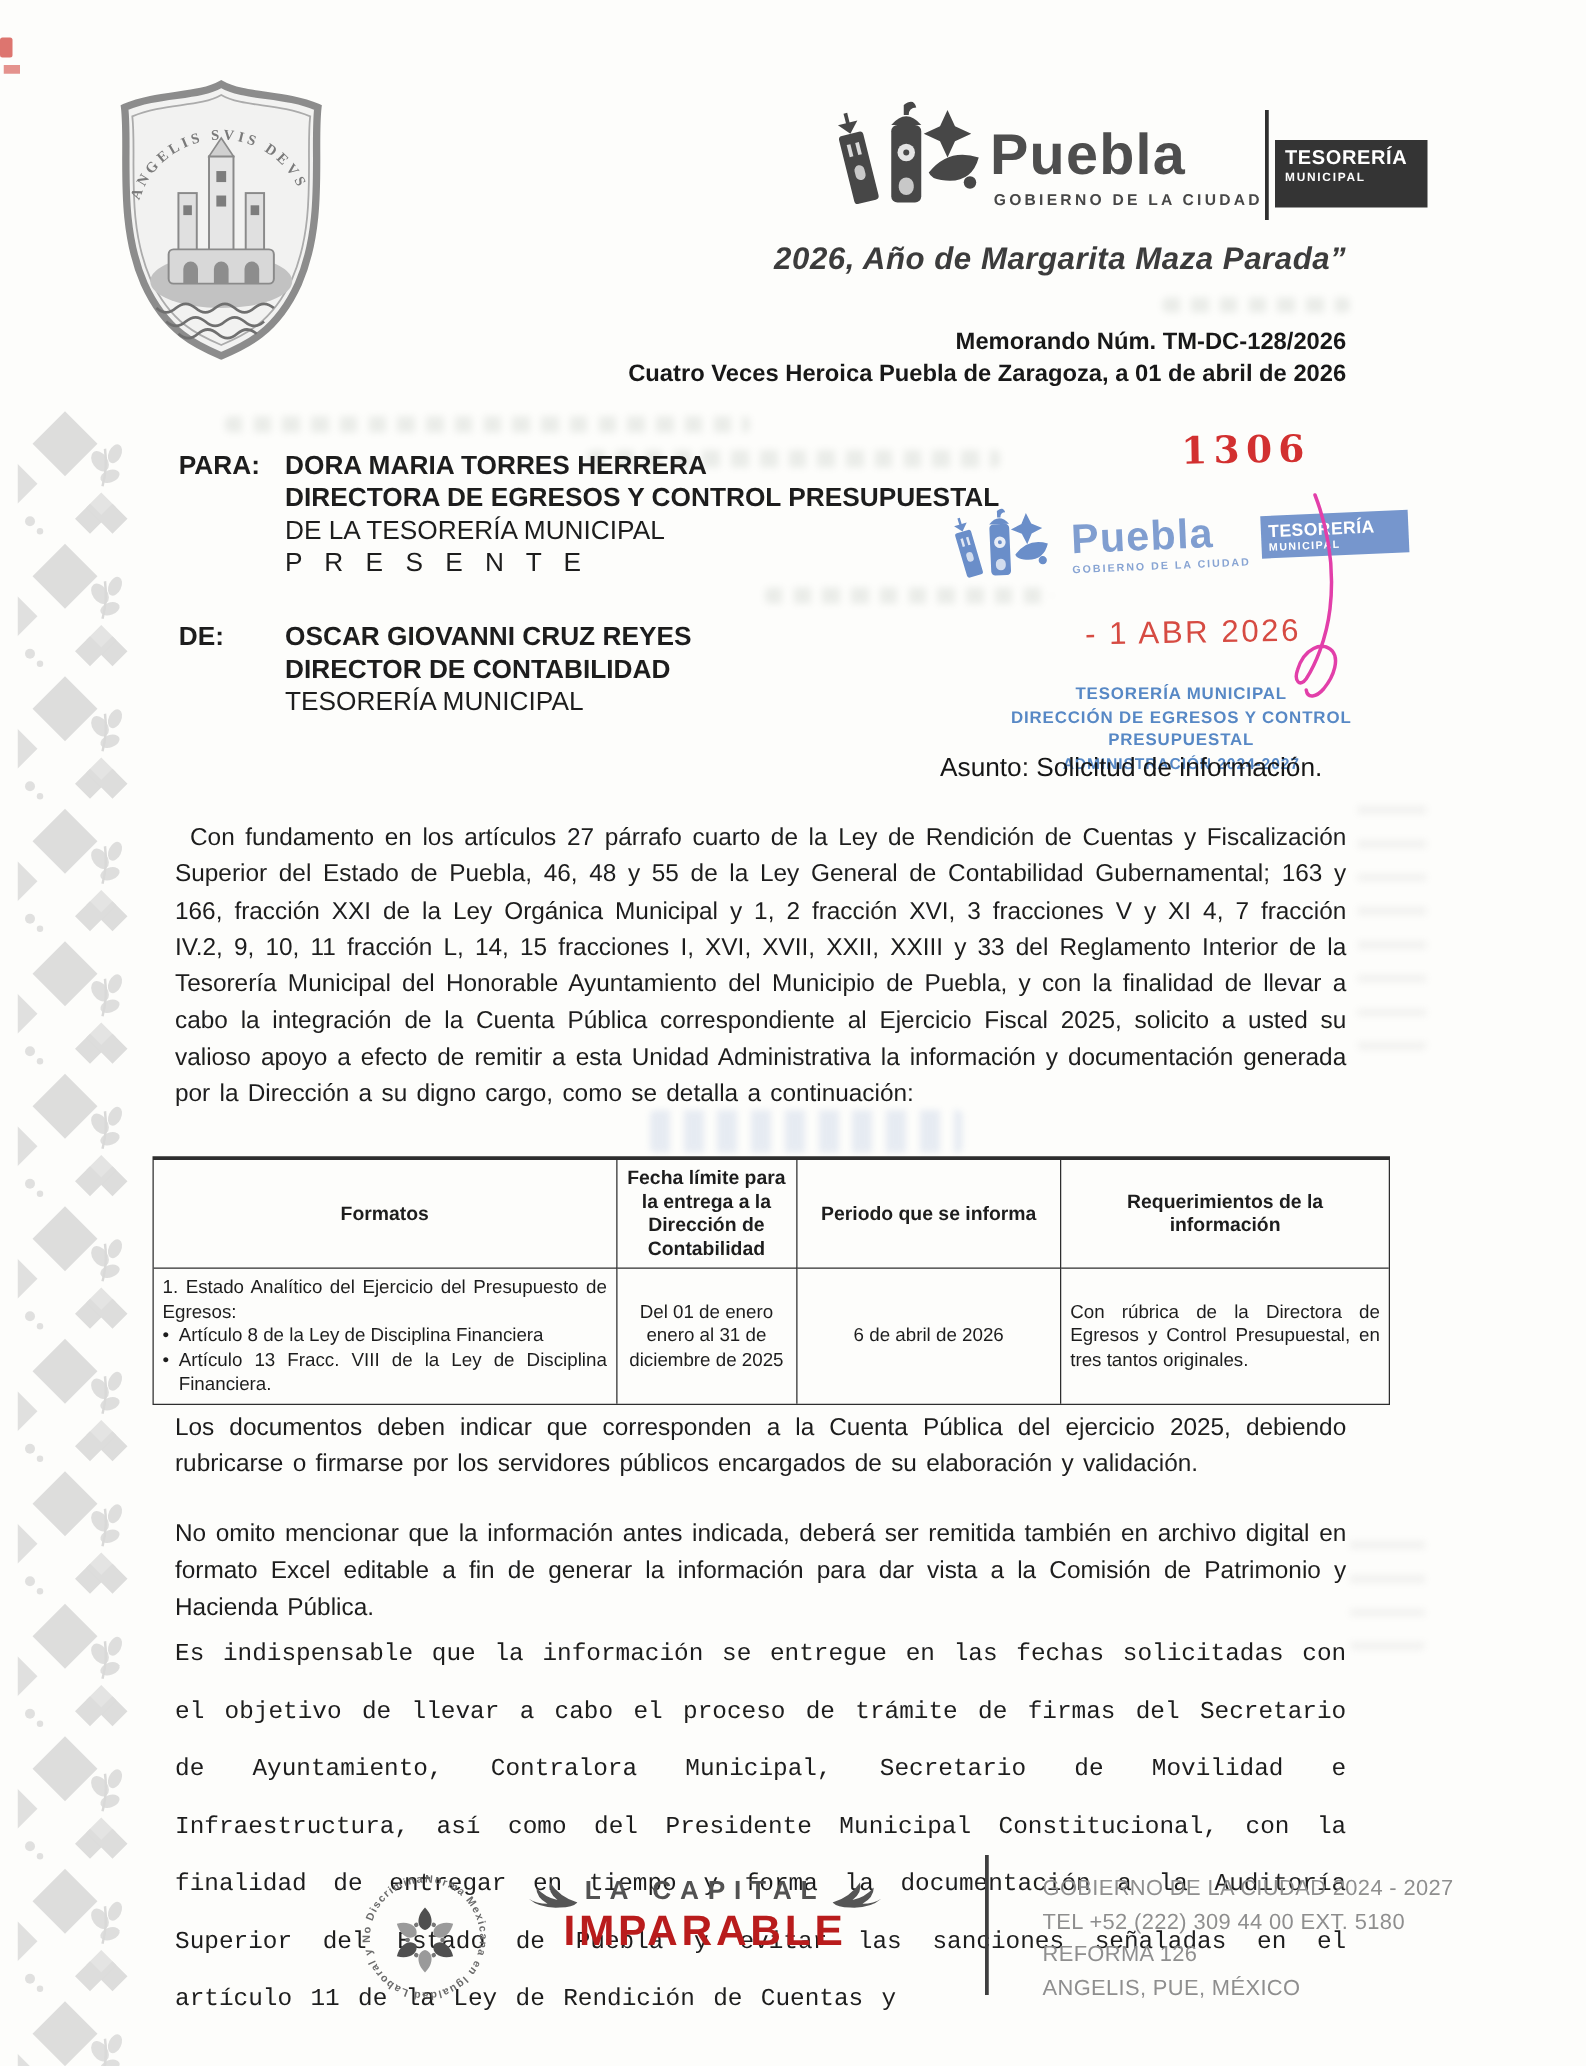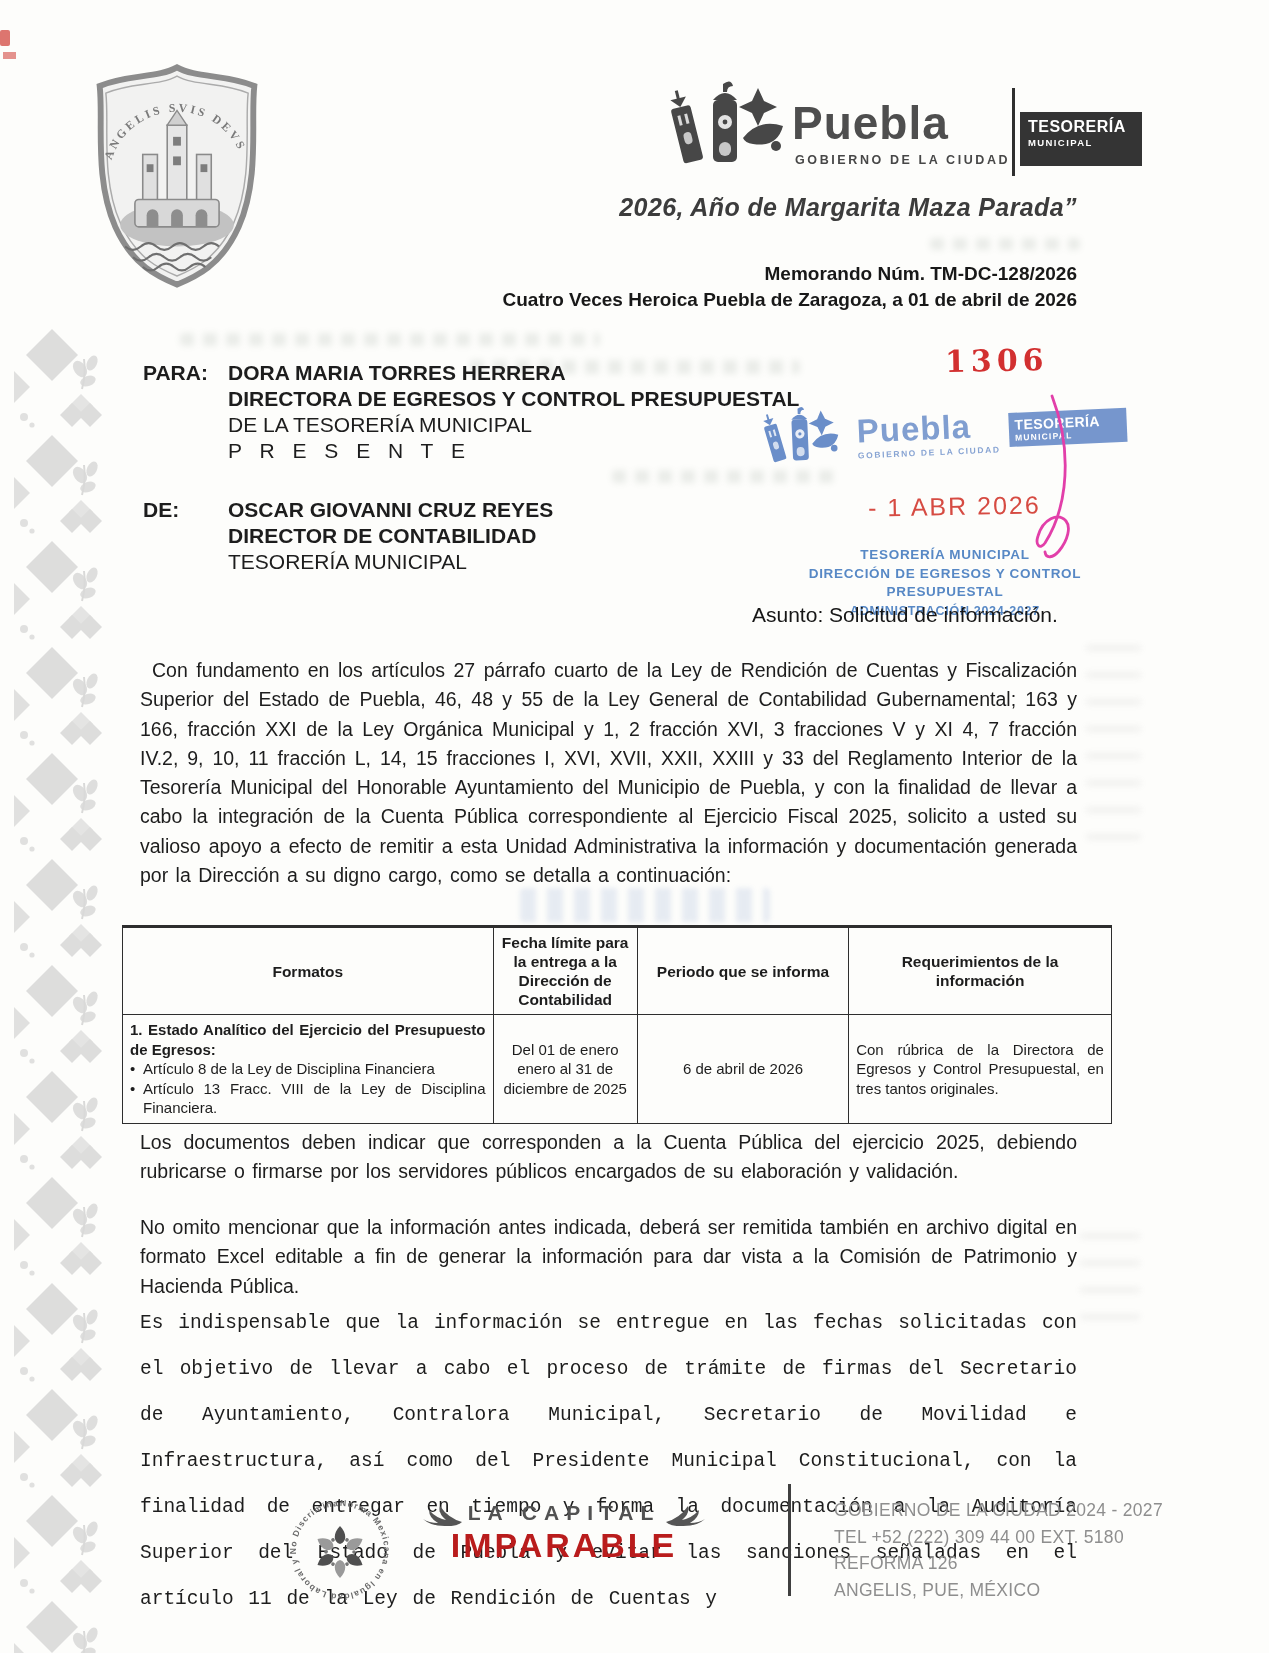--- a/index.html
+++ b/index.html
@@ -43,21 +43,21 @@
 
   
   .dtable{width:990px;border:1.6px solid #2e2e2e;border-top-width:3.4px;box-sizing:border-box;
           display:grid;grid-template-columns:37.5% 14.6% 21.4% 26.5%;}
   .dtable .c{border-right:1.6px solid #2e2e2e;box-sizing:border-box;padding:5px 7px;}
   .dtable .c:nth-child(4n){border-right:none;}
   .dtable .h{border-bottom:1.6px solid #2e2e2e;display:flex;align-items:center;justify-content:center;
              text-align:center;font-weight:700;font-size:15.5px;line-height:19px;min-height:56px;}
   .dtable .d{font-size:15px;line-height:19.5px;min-height:92px;}
   .dtable .cen{display:flex;align-items:center;justify-content:center;text-align:center;}
-  .fmt-title{text-align:justify;font-weight:bold;}
+  .fmt-title{text-align:justify;}
   .bullet{display:flex;text-align:justify;}
   .bullet .dot{width:13px;flex:none;}
 
   
   .cap-line1{display:flex;align-items:center;justify-content:center;gap:6px;color:#4f4f4f;}
   .cap-line1 .t{font-size:21px;font-weight:800;letter-spacing:7px;color:#525252;}
   .cap-line2{font-size:34px;font-weight:800;letter-spacing:3px;color:#b91c1c;margin-top:-2px;text-align:center;}
   .fdiv{width:2.5px;height:112px;background:#3f3f3f;}
   .finfo{font-size:17.5px;line-height:26.5px;color:#8e8e8e;letter-spacing:.3px;margin-left:28px;}
 

